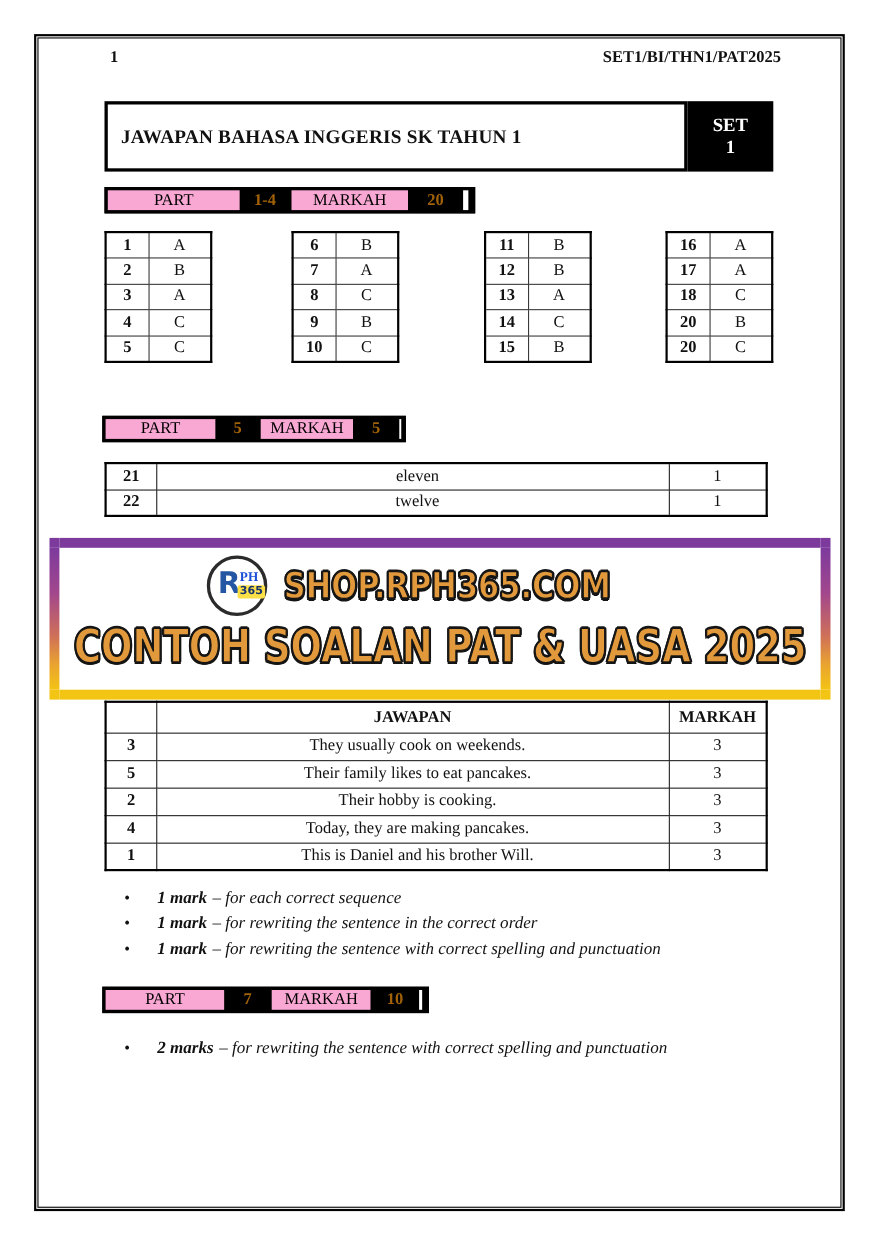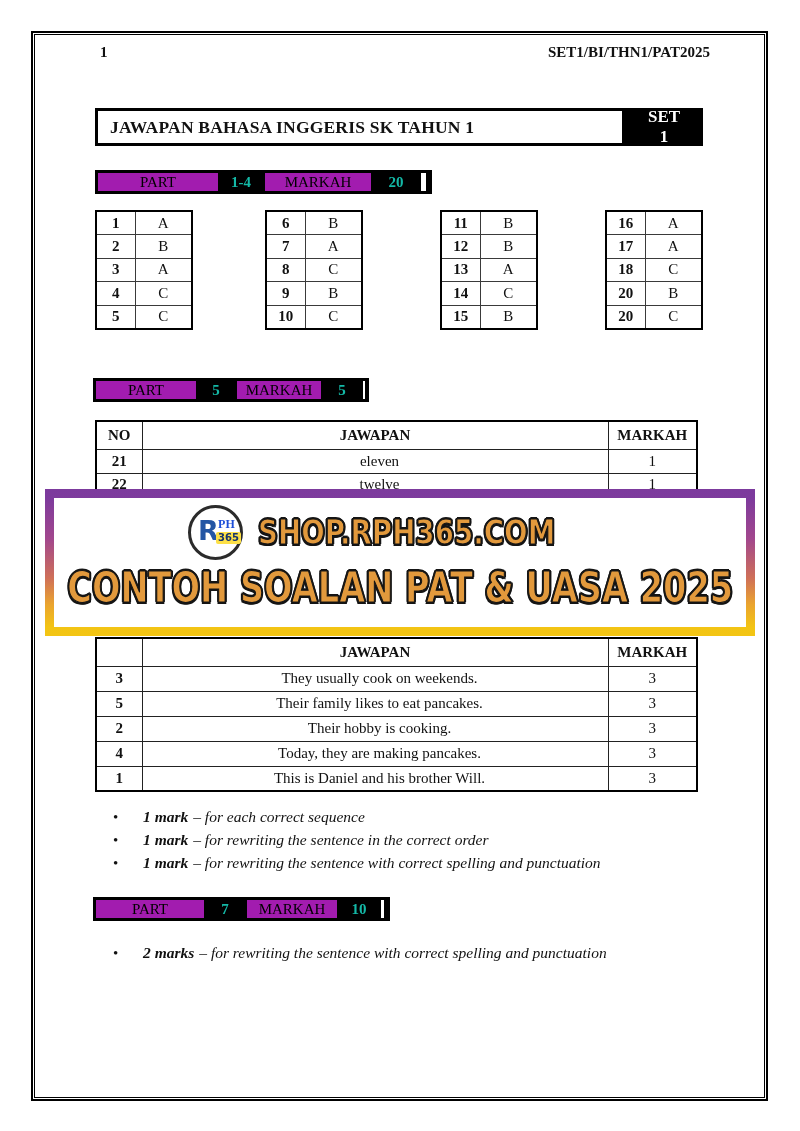--- a/index.html
+++ b/index.html
@@ -9,28 +9,28 @@
     font-family:"Liberation Serif", serif; color:#111; overflow:hidden;
   }
   
   .frame { position:absolute; left:31px; top:31px; right:32px; bottom:30px; border:2px solid #000; }
   .frame-inner { position:absolute; inset:1px; border:1px solid #000; }
 
   .page-number { position:absolute; left:100px; top:44px; font-size:15px; font-weight:bold; }
   .doc-code { position:absolute; right:90px; top:44px; font-size:15px; font-weight:bold; }
 
   
-  .title-box { position:absolute; left:95px; top:108px; width:608px; height:38px; display:flex; }
+  .title-box { position:absolute; left:95px; top:92px; width:608px; height:64px; display:flex; }
   .title-main { flex:1; border:3px solid #000; background:#fff; display:flex; align-items:center; padding-left:12px; font-size:17.5px; font-weight:bold; letter-spacing:0.2px; }
   .set-badge { width:78px; background:#000; color:#fff; font-weight:bold; font-size:17px; line-height:1.2; display:flex; flex-direction:column; align-items:center; justify-content:center; }
 
   
   .part-bar { position:absolute; height:24px; background:#000; border:2px solid #000; display:flex; align-items:stretch; font-size:15px; }
-  .bar-white { background:#a21caf; color:#000; margin:1px 0 1px 1px; display:flex; align-items:center; justify-content:center; }
-  .bar-black { background:#000; color:#14b8a6; font-weight:bold; display:flex; align-items:center; justify-content:center; }
+  .bar-white { background:#f9a8d4; color:#000; margin:1px 0 1px 1px; display:flex; align-items:center; justify-content:center; }
+  .bar-black { background:#000; color:#a16207; font-weight:bold; display:flex; align-items:center; justify-content:center; }
   .bar-spacer { background:#fff; margin:1px 0; }
   .bar-endcap { background:#000; }
   #bar1 { left:95px; top:170px; width:337px; }
   #bar2 { left:93px; top:378px; width:276px; }
   #bar3 { left:93px; top:897px; width:297px; }
 
   
   .ans-table { position:absolute; top:210px; border-collapse:collapse; background:#fff; }
   .ans-table td { border:1px solid #3a3a3a; height:23.5px; font-size:15px; text-align:center; vertical-align:middle; }
   .ans-table { border:2px solid #000; outline:0; }
@@ -207,25 +207,20 @@
     <div class="bar-white" style="width:100px">PART</div>
     <div class="bar-black" style="width:40px">5</div>
     <div class="bar-white" style="width:84px">MARKAH</div>
     <div class="bar-black" style="width:42px">5</div>
     <div class="bar-spacer" style="width:2px"></div>
     <div class="bar-endcap" style="flex:1"></div>
   </div>
 
   <table class="sub-table" id="tablePart5">
     <tbody>
-        <tr>
-      <th class="col-no">NO</th>
-      <th class="col-jaw" style="text-align:center;padding-left:0">JAWAPAN</th>
-      <th class="col-mark">MARKAH</th>
-    </tr>
     <tr>
       <td class="col-no">21</td>
       <td class="col-jaw">eleven</td>
       <td class="col-mark">1</td>
     </tr>
     <tr>
       <td class="col-no">22</td>
       <td class="col-jaw">twelve</td>
       <td class="col-mark">1</td>
     </tr>

